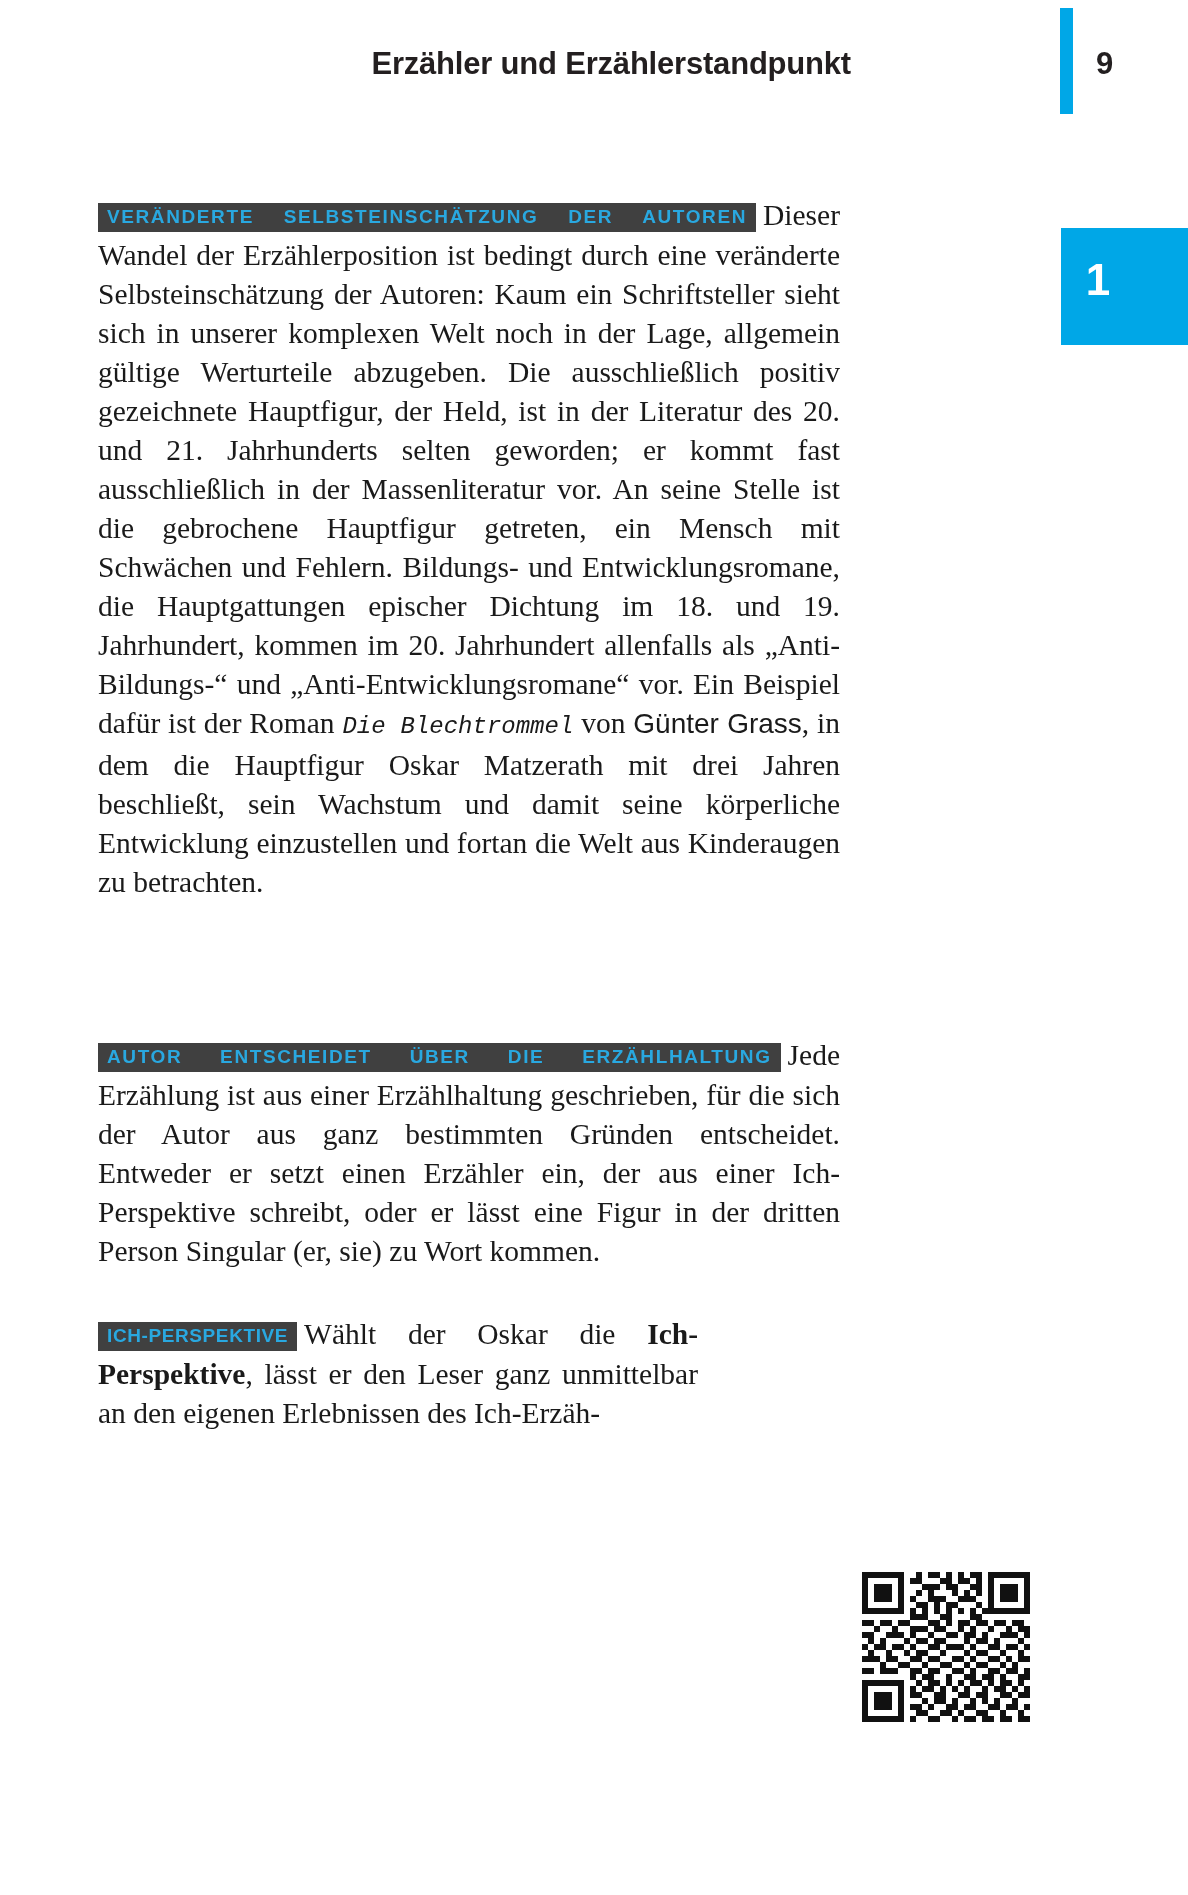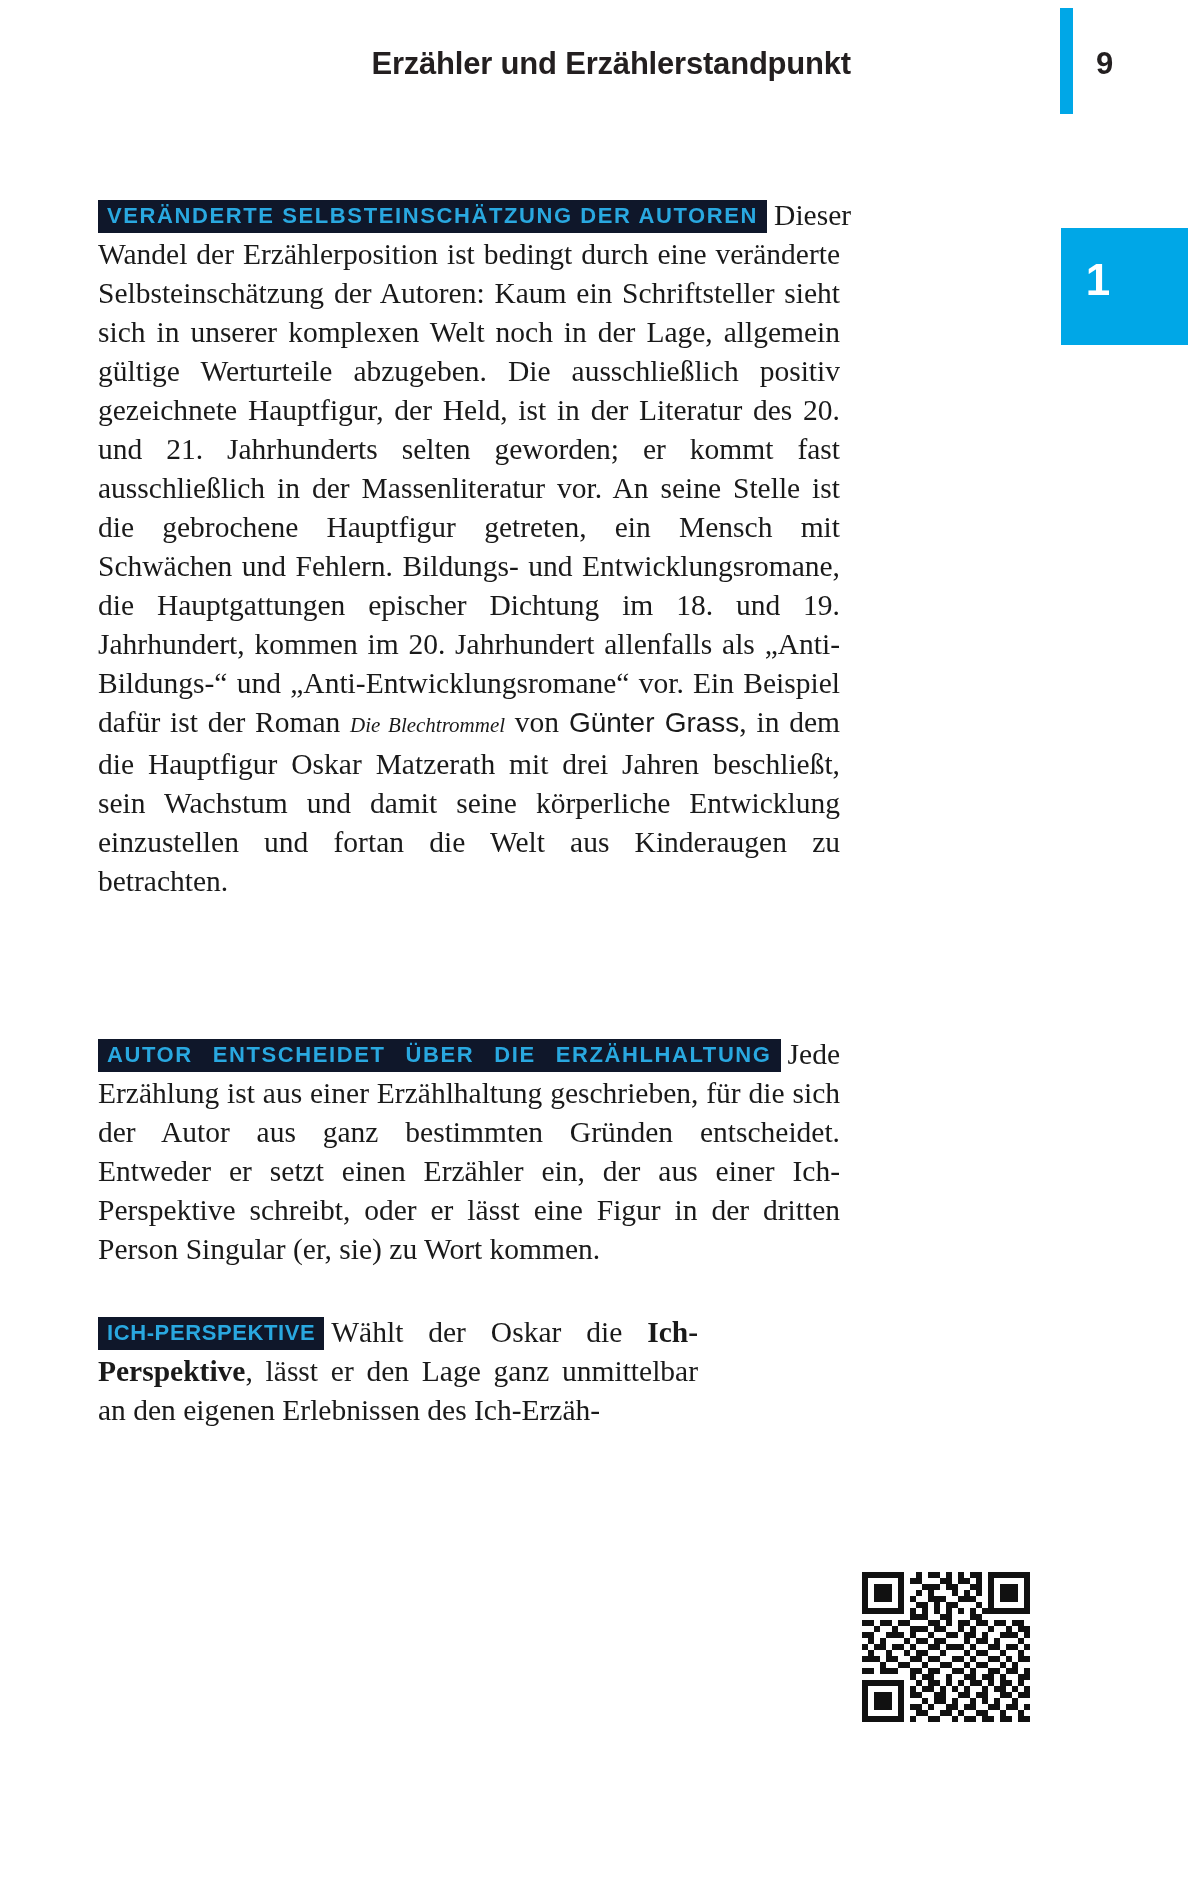--- a/index.html
+++ b/index.html
@@ -90,42 +90,42 @@
     font-size: 29.5px;
     line-height: 39px;
     text-align: justify;
     text-justify: inter-word;
     hyphens: manual;
     color: #1a1a1a;
   }
 
   
   .kw {
-    background: #0f172a;
+    background: #404040;
     color: #29a8e0;
     font-family: "Liberation Sans", sans-serif;
     font-weight: bold;
-    font-size: 22px;
+    font-size: 19px;
     letter-spacing: 1.6px;
     padding: 3px 9px 5px 9px;
     white-space: nowrap;
     margin-right: 7px;
     vertical-align: 2px;
   }
   .kw.tight { letter-spacing: 0.6px; }
 
   .bold-sans {
     font-family: "Liberation Sans", sans-serif;
     font-weight: normal;
     font-size: 28px;
   }
   .ital-sans {
-    font-family: Liberation Serif, serif;
+    font-family: Liberation Mono, monospace;
     font-style: italic;
-    font-size: 21px;
+    font-size: 24px;
   }
   .bold-serif {
     font-weight: bold;
   }
 
   h2.section-heading {
     margin: 0;
     font-family: "Liberation Sans", sans-serif;
     font-weight: bold;
     font-size: 29px;
@@ -166,21 +166,21 @@
 
   <div class="gap-after-para"></div>
 
 
   <div class="gap-after-heading"></div>
 
   <p class="body"><span class="kw">AUTOR ENTSCHEIDET ÜBER DIE ERZÄHLHALTUNG</span><span>Jede Erzählung ist aus einer Erzählhaltung geschrieben, für die sich der Autor aus ganz bestimmten Gründen entscheidet. Entweder er setzt einen Erzähler ein, der aus einer Ich-Perspektive schreibt, oder er lässt eine Figur in der dritten Person Singular (er, sie) zu Wort kommen.</span></p>
 
   <div class="gap-before-last"></div>
 
-  <p class="body" style="width:600px;"><span class="kw tight">ICH-PERSPEKTIVE</span><span>Wählt der Oskar die </span><span class="bold-serif">Ich-Perspektive</span><span>, lässt er den Lage ganz unmittelbar an den eigenen Erlebnissen des Ich-Erzäh-</span></p>
+  <p class="body" style="width:600px;"><span class="kw tight">ICH-PERSPEKTIVE</span><span>Wählt der Oskar die </span><span class="bold-serif">Ich-Perspektive</span><span>, lässt er den Leser ganz unmittelbar an den eigenen Erlebnissen des Ich-Erzäh-</span></p>
 
 </div>
 
 <div class="qr-wrap">
   <svg id="qr-svg" width="168" height="168" viewBox="0 0 28 28" shape-rendering="crispEdges">
     <rect x="0" y="0" width="28" height="28" fill="#ffffff"></rect>
     <g id="qr-modules" fill="#111111">
         <rect x="0" y="0" width="1" height="1"></rect>
         <rect x="1" y="0" width="1" height="1"></rect>
         <rect x="2" y="0" width="1" height="1"></rect>

